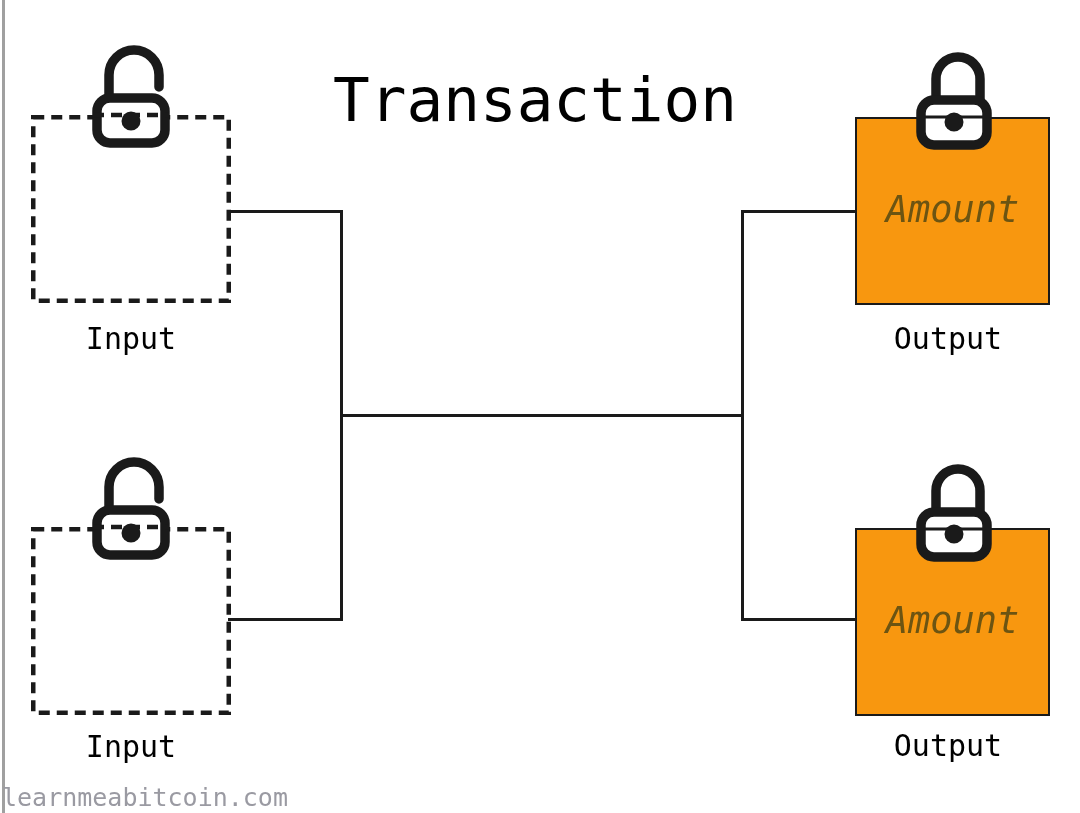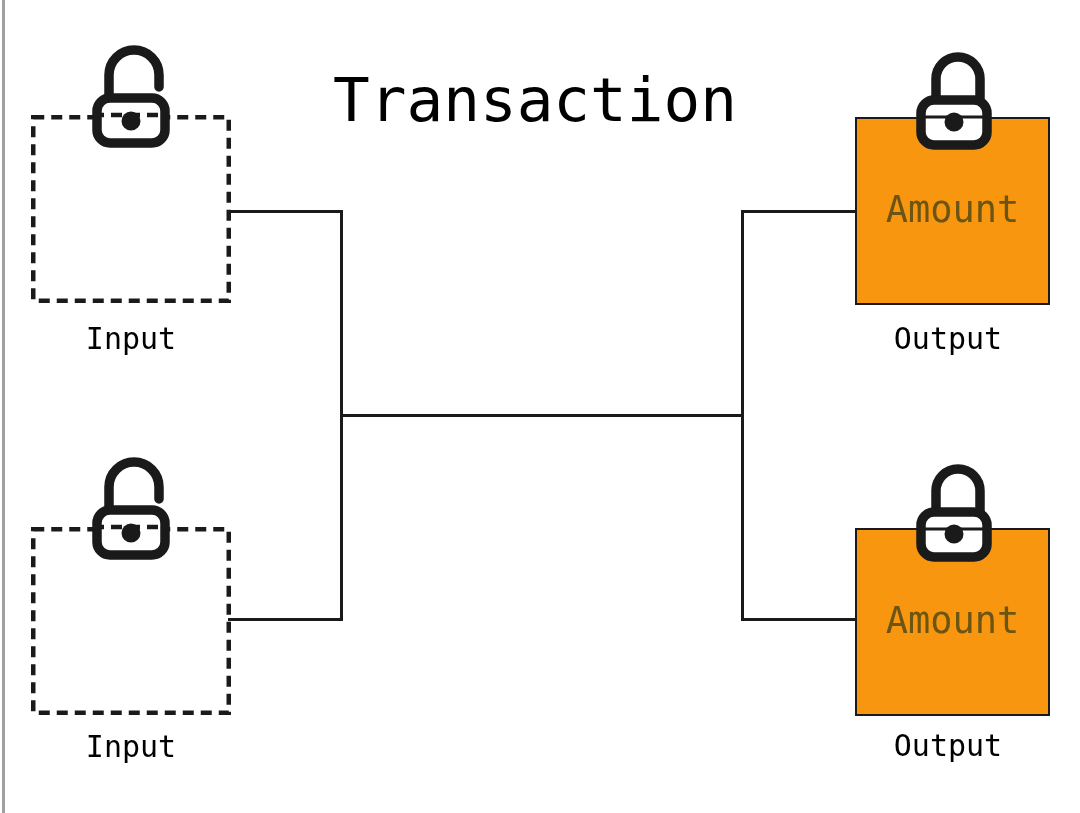--- a/index.html
+++ b/index.html
@@ -22,21 +22,21 @@
   .dashed-box{position:absolute;width:200px;height:188px;}
   .dashed-box rect{
     fill:none;stroke:var(--line,#1A1A1A);stroke-width:4.5;
     stroke-dasharray:11 7;
   }
   .output-box{
     position:absolute;left:855px;width:195px;height:188px;
     background:var(--output-fill,#F8970F);
     border:2.5px solid var(--line,#1A1A1A);
     box-sizing:border-box;
-    display:flex;align-items:center;justify-content:center;
+    display:flex;align-items:center;justify-content:center;font-style:italic;
   }
   .amount{
     font-size:37px;line-height:1;color:var(--amount-text,#6C5412);
     padding-bottom:4px;
   }
   .box-label{
     position:absolute;width:200px;
     font-size:30px;line-height:1;color:var(--text,#000);
     text-align:center;white-space:nowrap;
   }
@@ -111,14 +111,15 @@
     <rect class="body" x="11" y="56" width="66" height="45" rx="13"></rect>
     <line class="border-pass solid" x1="7" y1="73" x2="81" y2="73"></line>
     <circle class="keyhole" cx="44" cy="78" r="9.5"></circle>
   </svg>
 
   <div class="box-label" style="left:31px;top:324px;">Input</div>
   <div class="box-label" style="left:31px;top:732px;">Input</div>
   <div class="box-label" style="left:848px;top:731px;">Output</div>
   <div class="box-label" style="left:848px;top:324px;">Output</div>
 
+  <div class="watermark">learnmeabitcoin.com</div>
 
 </div>
 
 </body></html>

